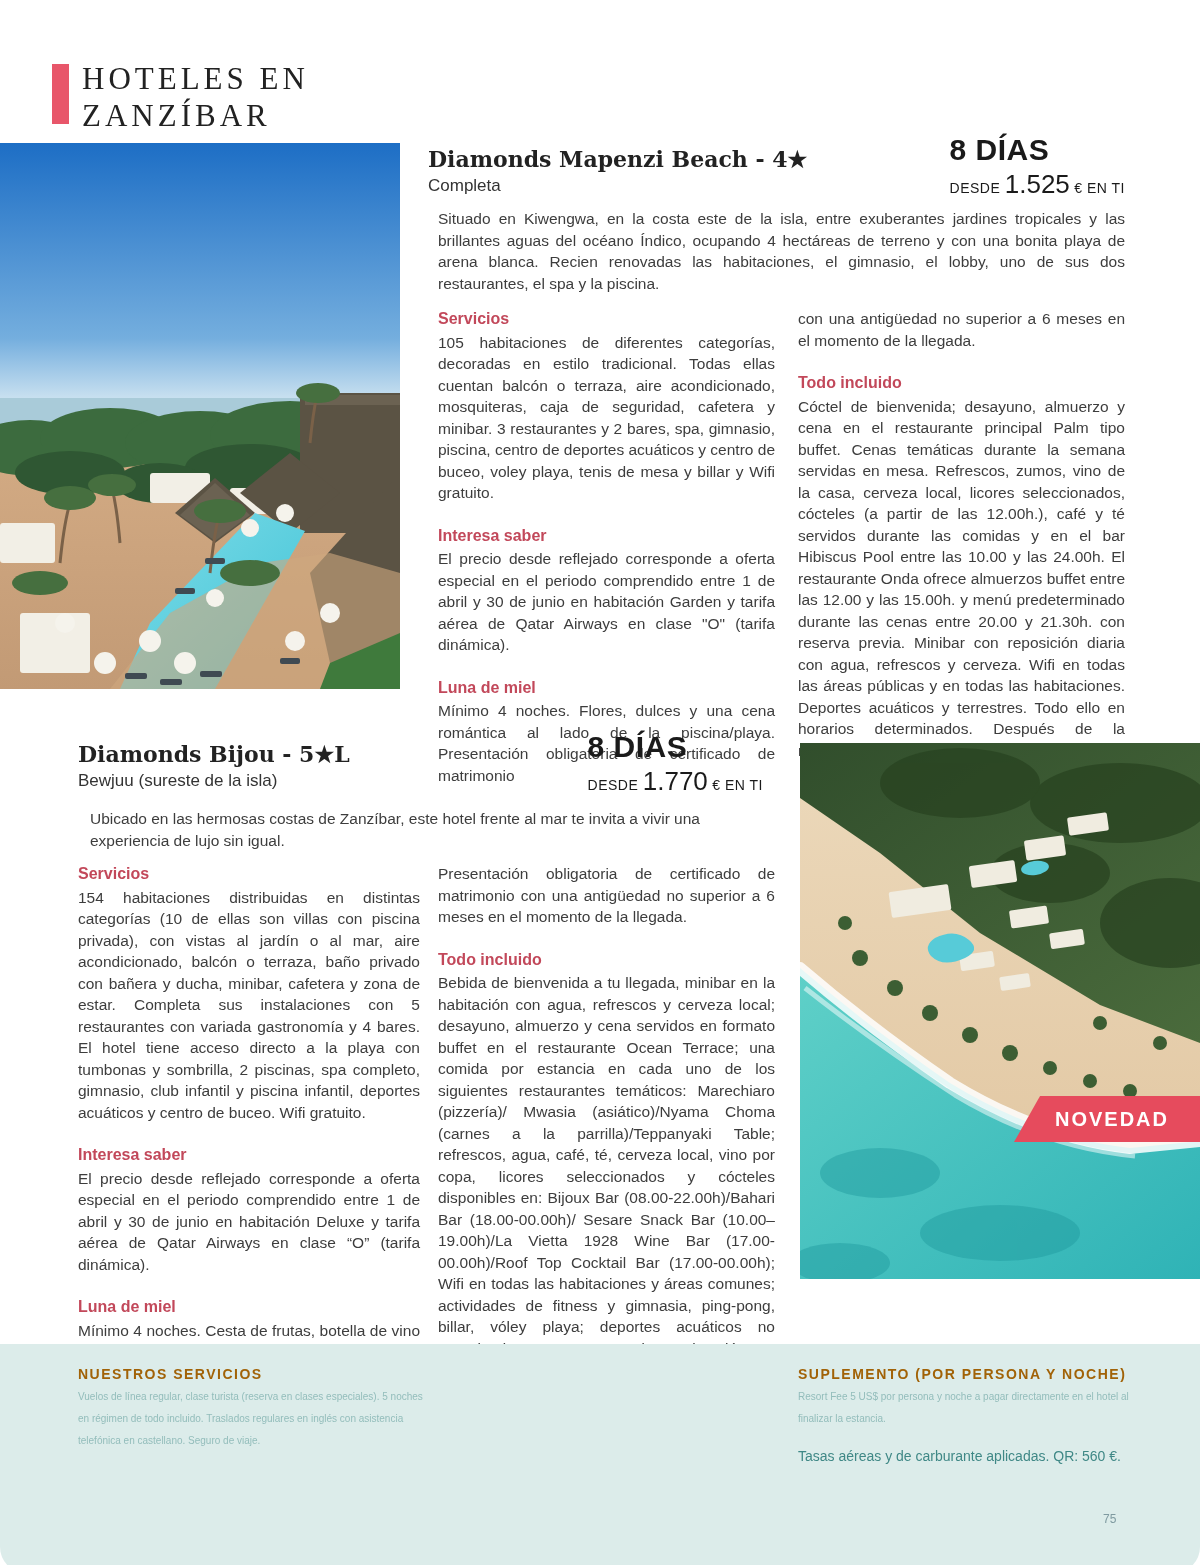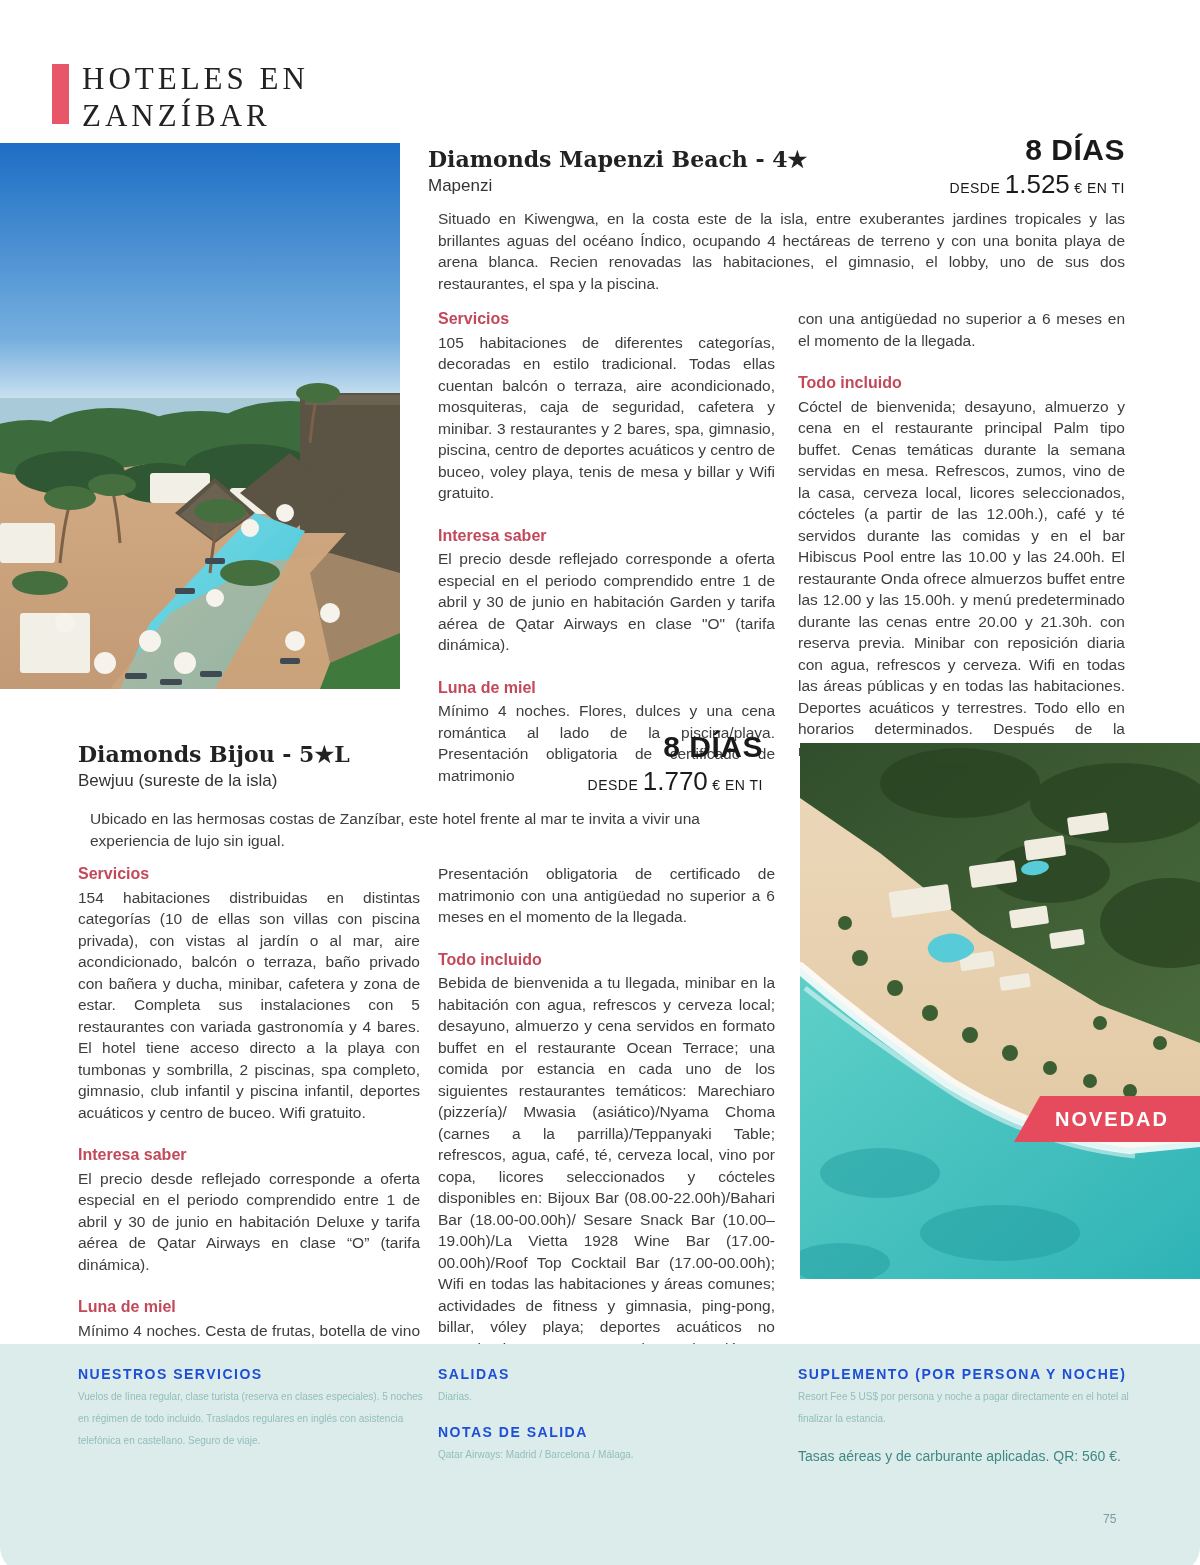--- a/index.html
+++ b/index.html
@@ -14,21 +14,21 @@
   .brand-bar { position:absolute; left:52px; top:56px; width:17px; height:60px; background:#e8566a; }
   .page-title {
     position:absolute; left:82px; top:52px;
     font-family:"Liberation Serif", serif; font-weight:400;
     font-size:31px; line-height:37px; letter-spacing:4px; color:#222;
   }
 
   
   .hotel-name { font-family:"DejaVu Serif", "Liberation Serif", serif; font-weight:700; font-size:22px; color:#222; }
   .hotel-loc  { font-size:17px; color:#333; margin-top:4px; }
-  .price-box  { position:absolute; text-align:right; }
+  .price-box  { position:absolute; text-align:left; }
   .price-days { font-size:30px; font-weight:700; color:#1a1a1a; letter-spacing:0.5px; }
   .price-line { margin-top:2px; color:#1a1a1a; }
   .price-small{ font-size:14px; letter-spacing:0.5px; }
   .price-num  { font-size:26px; font-weight:400; }
   .intro { position:absolute; font-size:15.5px; line-height:21.5px; text-align:justify; color:#3d3d3d; }
 
   .col { position:absolute; font-size:15.5px; line-height:21.5px; text-align:justify; color:#3d3d3d; }
   .sec { margin-bottom:21px; }
   .sec-h { color:#c2485a; font-weight:700; font-size:16px; text-align:left; margin-bottom:2px; }
 
@@ -39,21 +39,21 @@
     position:absolute; right:0; top:353px; width:186px; height:46px;
     background:#e64b5d; color:#ffffff; font-weight:700; font-size:20px;
     letter-spacing:2px; display:flex; align-items:center; justify-content:center;
     clip-path:polygon(14% 0, 100% 0, 100% 100%, 0 100%);
     padding-left:10px;
   }
 
   
   .footer { position:absolute; left:0; top:1336px; width:1200px; height:229px; background:#dcecea; }
   .f-col { position:absolute; top:22px; }
-  .f-h { color:#1d4ed8; font-weight:700; font-size:14px; letter-spacing:1.5px; margin-bottom:4px; }
+  .f-h { color:#a16207; font-weight:700; font-size:14px; letter-spacing:1.5px; margin-bottom:4px; }
   .f-b { color:#93bdbb; font-size:10px; line-height:22px; }
   .f-gap { height:16px; }
   .f-tasas { color:#3f8886; font-weight:400; font-size:14px; margin-top:18px; }
   .page-num { position:absolute; left:1103px; top:168px; color:#7f9aa0; font-size:12px; }
 </style>
 </head>
 <body>
 
 <div class="page">
 
@@ -157,21 +157,21 @@
         <rect x="175" y="445" width="20" height="6" rx="2"></rect>
           <rect x="205" y="415" width="20" height="6" rx="2"></rect>
       </g>
 
       <polygon points="330,520 400,490 400,546 320,546" fill="#3f7a3c"></polygon>
     </svg>
   </div>
 
   <div style="position:absolute; left:428px; top:138px;">
     <div class="hotel-name">Diamonds Mapenzi Beach - 4★</div>
-    <div class="hotel-loc">Mapenzi</div>
+    <div class="hotel-loc">Completa</div>
   </div>
   <div class="price-box" style="right:75px; top:125px;">
     <div class="price-days">8 DÍAS</div>
     <div class="price-line">
       <span class="price-small">DESDE</span>
       <span class="price-num">1.525</span>
       <span class="price-small">€ EN TI</span>
     </div>
   </div>
 
@@ -304,27 +304,20 @@
       </g>
     </svg>
     <div class="badge">NOVEDAD</div>
   </div>
 
   <div class="footer">
     <div class="f-col" style="left:78px; width:345px;">
       <div class="f-h">NUESTROS SERVICIOS</div>
       <div class="f-b">Vuelos de línea regular, clase turista (reserva en clases especiales). 5 noches en régimen de todo incluido. Traslados regulares en inglés con asistencia telefónica en castellano. Seguro de viaje.</div>
     </div>
-    <div class="f-col" style="left:438px; width:330px;">
-      <div class="f-h">SALIDAS</div>
-      <div class="f-b">Diarias.</div>
-      <div class="f-gap"></div>
-      <div class="f-h">NOTAS DE SALIDA</div>
-      <div class="f-b">Qatar Airways: Madrid / Barcelona / Málaga.</div>
-    </div>
     <div class="f-col" style="left:798px; width:347px;">
       <div class="f-h">SUPLEMENTO (POR PERSONA Y NOCHE)</div>
       <div class="f-b">Resort Fee 5 US$ por persona y noche a pagar directamente en el hotel al finalizar la estancia.</div>
       <div class="f-tasas">Tasas aéreas y de carburante aplicadas. QR: 560 €.</div>
     </div>
     <div class="page-num">75</div>
   </div>
 
 </div>
 

